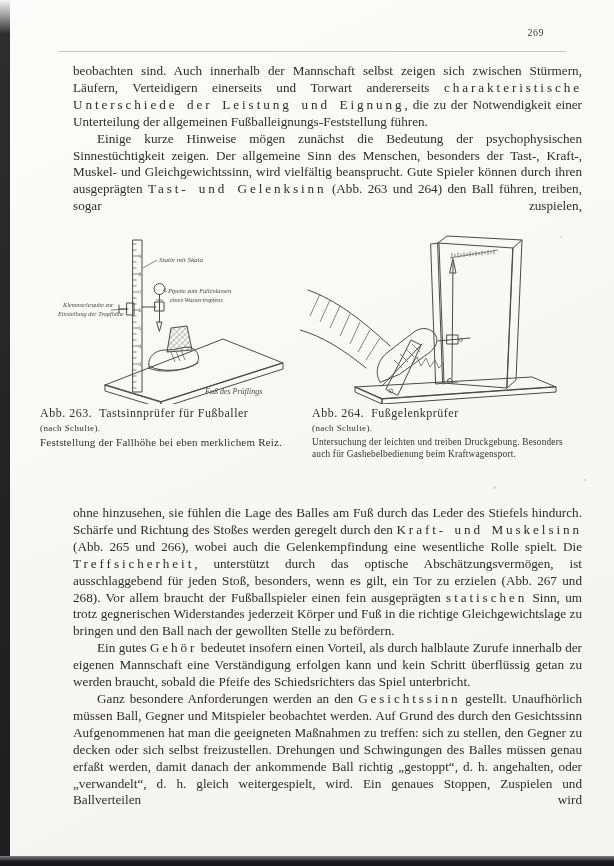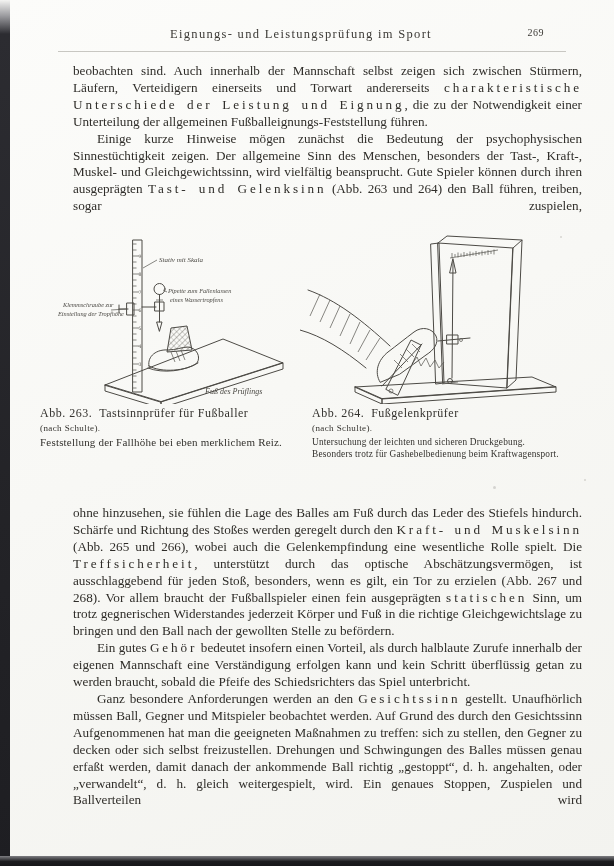--- a/index.html
+++ b/index.html
@@ -55,21 +55,20 @@
 
 <div class="page">
 
   <div class="edge-left"></div>
   <div class="edge-bottom"></div>
   <div class="speck" style="left:493px;top:486px;width:3px;height:3px;"></div>
   <div class="speck" style="left:584px;top:479px;width:2px;height:2px;"></div>
   <div class="speck" style="left:560px;top:236px;width:2px;height:2px;"></div>
 
   <div class="header">
-    <span class="running-title">Eignungs- und Leistungsprüfung im Sport</span>
     <span class="page-number">269</span>
   </div>
   <div class="header-rule"></div>
 
   <div class="text-block tb-top">
       <p class="para"><span class="run">beobachten sind.  Auch innerhalb der Mannschaft selbst zeigen sich zwischen Stürmern, Läufern, Verteidigern einerseits und Torwart andererseits </span><span class="sperr">charakteristische Unterschiede der Leistung und Eignung</span><span class="run">, die zu der Notwendigkeit einer Unterteilung der allgemeinen Fußballeignungs-Feststellung führen.</span></p>
       <p class="para indent cont"><span class="run">Einige kurze Hinweise mögen zunächst die Bedeutung der psychophysischen Sinnestüchtigkeit zeigen.  Der allgemeine Sinn des Menschen, besonders der Tast-, Kraft-, Muskel- und Gleichgewichtssinn, wird vielfältig beansprucht.  Gute Spieler können durch ihren ausgeprägten </span><span class="sperr">Tast- und Gelenksinn</span><span class="run"> (Abb. 263 und 264) den Ball führen, treiben, sogar zuspielen,</span></p>
     </div>
 
   <div class="fig fig-left">
@@ -194,21 +193,21 @@
     </div>
     <div class="cap-credit">(nach Schulte).</div>
     <div class="cap-note">Feststellung der Fallhöhe bei eben merklichem Reiz.</div>
   </div>
 
   <div class="caption cap-right">
     <div class="cap-line1">
       <span class="cap-num">Abb. 264.</span><span class="cap-title">Fußgelenkprüfer</span>
     </div>
     <div class="cap-credit">(nach Schulte).</div>
-    <div class="cap-note" style="font-size:9.3px;">Untersuchung der leichten und sicheren Druckgebung. Besonders trotz für Gashebelbedienung beim Kraftwagensport.</div>
+    <div class="cap-note" style="font-size:9.3px;">Untersuchung der leichten und treiben Druckgebung. Besonders auch für Gashebelbedienung beim Kraftwagensport.</div>
   </div>
 
   <div class="text-block tb-bottom">
       <p class="para"><span class="run">ohne hinzusehen, sie fühlen die Lage des Balles am Fuß durch das Leder des Stiefels hindurch.  Schärfe und Richtung des Stoßes werden geregelt durch den </span><span class="sperr">Kraft- und Muskelsinn</span><span class="run"> (Abb. 265 und 266), wobei auch die Gelenkempfindung eine wesentliche Rolle spielt.  Die </span><span class="sperr">Treffsicherheit</span><span class="run">, unterstützt durch das optische Abschätzungsvermögen, ist ausschlaggebend für jeden Stoß, besonders, wenn es gilt, ein Tor zu erzielen (Abb. 267 und 268).  Vor allem braucht der Fußballspieler einen fein ausgeprägten </span><span class="sperr">statischen</span><span class="run"> Sinn, um trotz gegnerischen Widerstandes jederzeit Körper und Fuß in die richtige Gleichgewichtslage zu bringen und den Ball nach der gewollten Stelle zu befördern.</span></p>
       <p class="para indent"><span class="run">Ein gutes </span><span class="sperr">Gehör</span><span class="run"> bedeutet insofern einen Vorteil, als durch halblaute Zurufe innerhalb der eigenen Mannschaft eine Verständigung erfolgen kann und kein Schritt überflüssig getan zu werden braucht, sobald die Pfeife des Schiedsrichters das Spiel unterbricht.</span></p>
       <p class="para indent cont"><span class="run">Ganz besondere Anforderungen werden an den </span><span class="sperr">Gesichtssinn</span><span class="run"> gestellt.  Unaufhörlich müssen Ball, Gegner und Mitspieler beobachtet werden.  Auf Grund des durch den Gesichtssinn Aufgenommenen hat man die geeigneten Maßnahmen zu treffen: sich zu stellen, den Gegner zu decken oder sich selbst freizustellen.  Drehungen und Schwingungen des Balles müssen genau erfaßt werden, damit danach der ankommende Ball richtig „gestoppt“, d. h. angehalten, oder „verwandelt“, d. h. gleich weitergespielt, wird.  Ein genaues Stoppen, Zuspielen und Ballverteilen wird</span></p>
     </div>
 
 </div>
 

